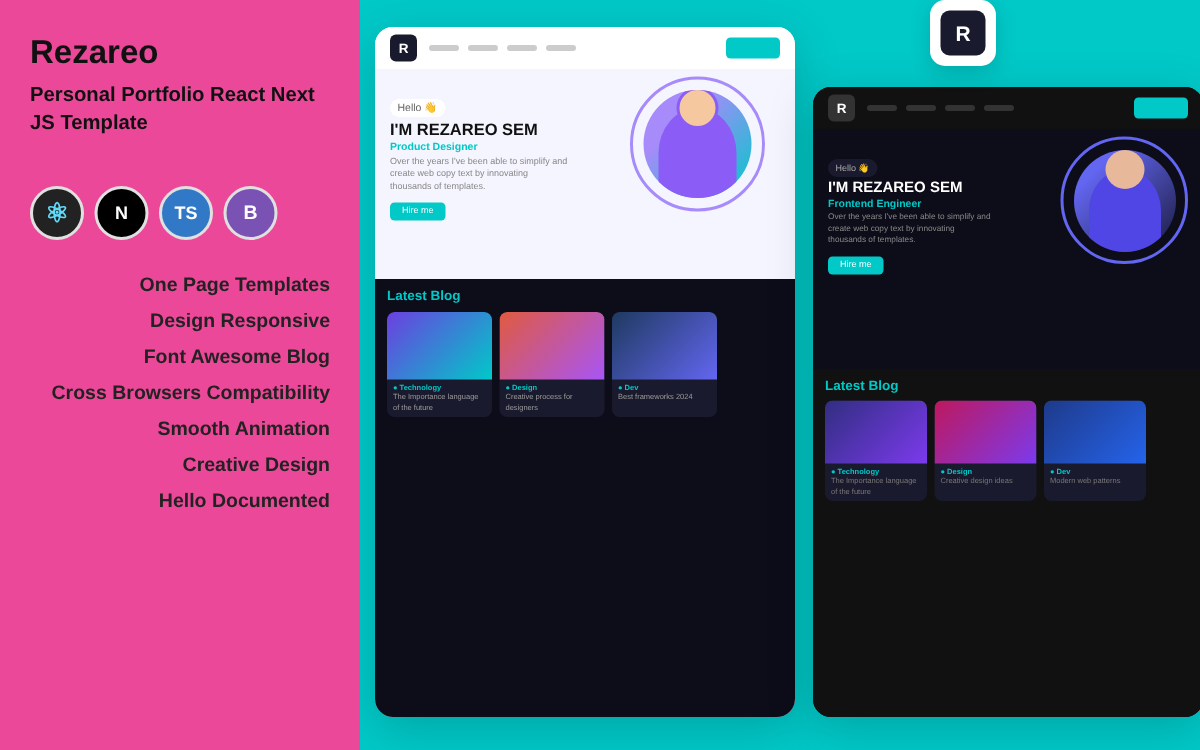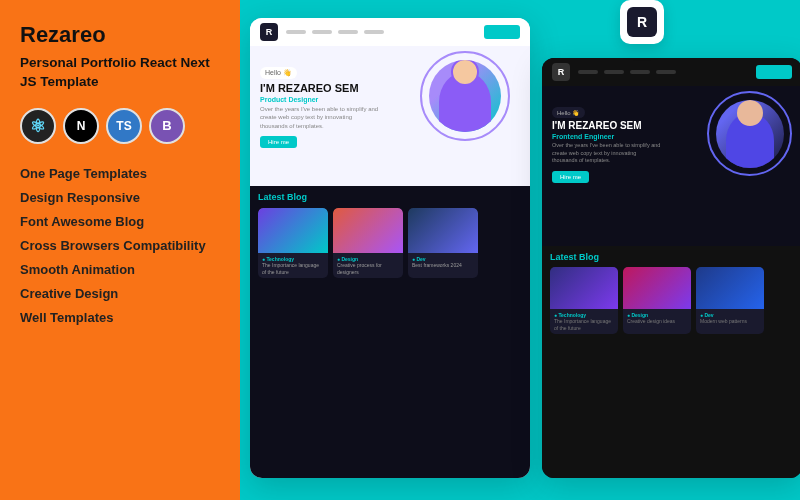--- a/index.html
+++ b/index.html
@@ -9,41 +9,41 @@
       overflow: hidden;
       font-family: 'Segoe UI', Arial, sans-serif;
       background: #00C9C8;
       display: flex;
     }
 
     
     .left-panel {
       width: 240px;
       min-width: 240px;
-      background: #f97316;
+      background: #ec4899;
       padding: 22px 20px 16px 20px;
       display: flex;
       flex-direction: column;
       gap: 0;
       z-index: 2;
     }
 
     .logo-title {
       font-size: 22px;
       font-weight: 800;
       color: #111;
       margin-bottom: 6px;
     }
 
     .subtitle {
       font-size: 13.5px;
       font-weight: 700;
       color: #111;
       line-height: 1.4;
-      margin-bottom: 16px;
+      margin-bottom: 32px;
     }
 
     .tech-badges {
       display: flex;
       gap: 7px;
       margin-bottom: 18px;
       align-items: center;
     }
 
     .badge {
@@ -70,20 +70,21 @@
       flex-direction: column;
       gap: 0;
     }
 
     .feature-list li {
       font-size: 13px;
       font-weight: 600;
       color: #222;
       padding: 4.5px 0;
       border-bottom: none;
+      text-align: right;
     }
 
     
     .right-panel {
       flex: 1;
       position: relative;
       overflow: hidden;
       padding: 18px 18px 0 10px;
       display: flex;
       gap: 12px;
@@ -419,21 +420,21 @@
     <div class="badge badge-bs">B</div>
   </div>
 
   <ul class="feature-list">
     <li>One Page Templates</li>
     <li>Design Responsive</li>
     <li>Font Awesome Blog</li>
     <li>Cross Browsers Compatibility</li>
     <li>Smooth Animation</li>
     <li>Creative Design</li>
-    <li>Well Templates</li>
+    <li>Hello Documented</li>
   </ul>
 </div>
 
 <div class="right-panel">
 
   <div class="top-logo-box" style="position:absolute;top:0;left:calc(240px + (800px - 240px)/2 - 80px);z-index:20;">
     <div class="top-logo-inner">R</div>
   </div>
 
   <div class="preview-card light">

